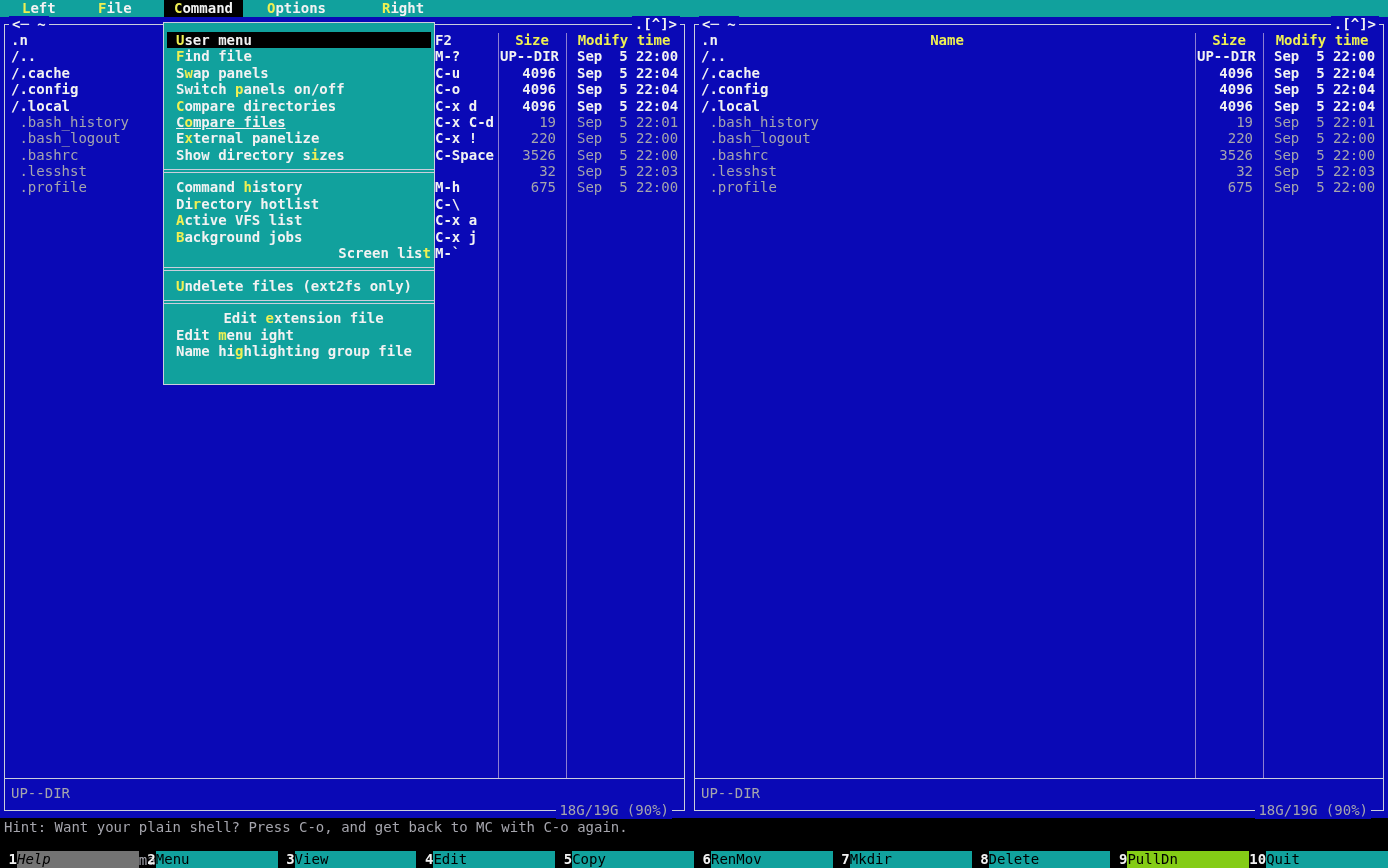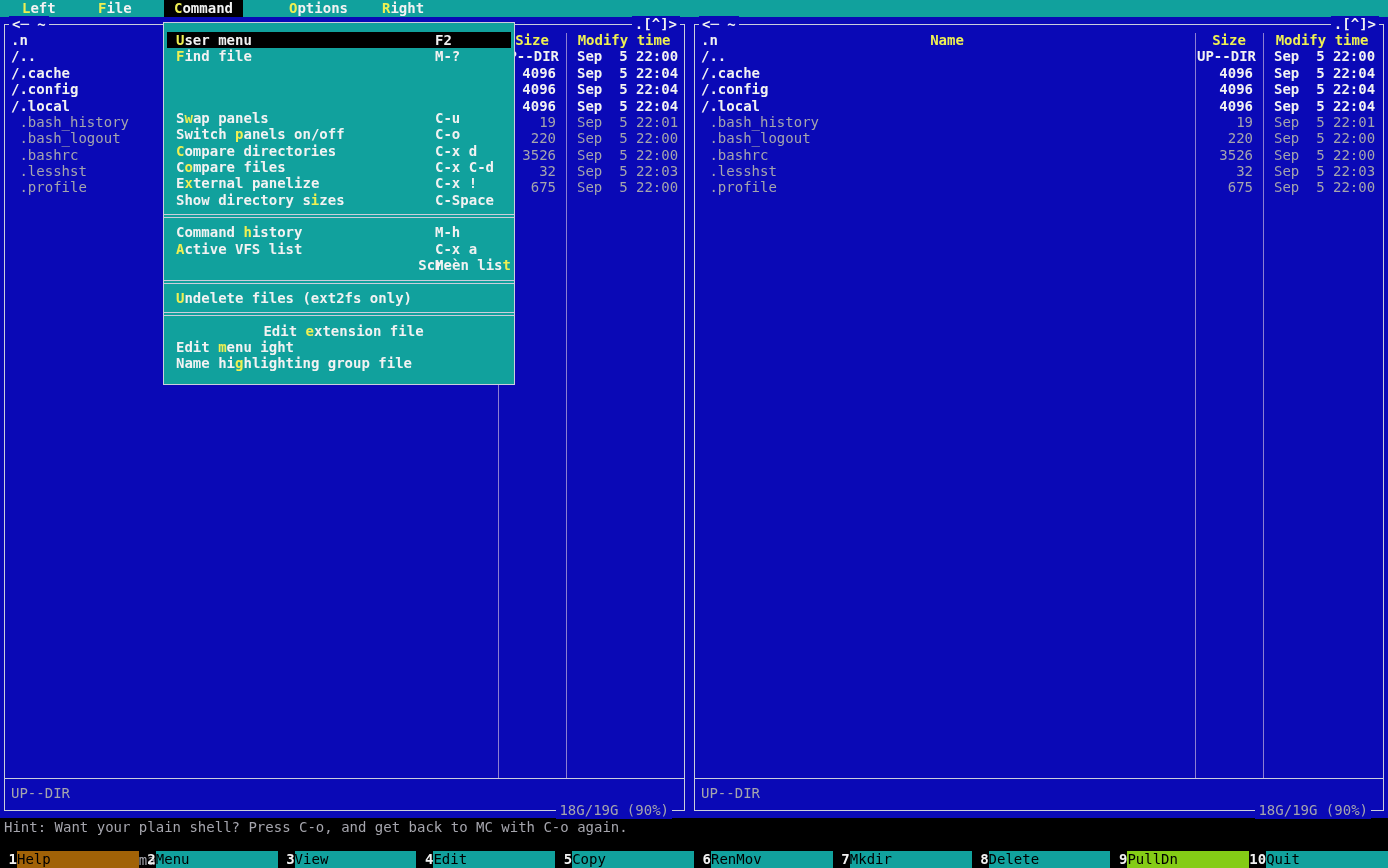--- a/index.html
+++ b/index.html
@@ -15,21 +15,21 @@
   #menubar { position:absolute; left:0; top:0; width:1388px; height:17px; }
   .mbitem { position:absolute; top:0; height:17px; line-height:17px; padding:0 10px; font-weight:bold; white-space:pre; cursor:default; }
   
   #desktop { position:absolute; left:0; top:17px; width:1388px; height:801px; }
   .panel { position:absolute; top:7px; height:787px; }
   .prow { position:absolute; height:17px; line-height:17px; white-space:pre; }
   .pcell { position:absolute; height:17px; line-height:17px; white-space:pre; }
   .vsep { position:absolute; width:1px; }
   .pdecor { position:absolute; height:17px; line-height:17px; padding:0 3px; white-space:pre; }
   
-  #dropdown { position:absolute; left:163px; top:22px; width:352px; height:363px; z-index:5; }
+  #dropdown { position:absolute; left:163px; top:22px; width:272px; height:363px; z-index:5; }
   #dropdown .content { position:absolute; left:0; top:0; right:0; bottom:0; padding-top:9px; }
   .mitem { position:relative; height:16.38px; line-height:16.38px; margin:0 3px; padding-left:9px; font-weight:bold; white-space:pre; }
   .mshort { position:absolute; left:268px; top:0; height:16.38px; line-height:16.38px; white-space:pre; }
   .msep { position:relative; height:16.38px; }
   .msep .dline { position:absolute; left:0; right:0; top:6px; height:4px; }
   
   .srow { position:absolute; left:0; width:1388px; height:17px; line-height:17px; padding-left:4px; white-space:pre; }
   #hint { top:819px; }
   #promptrow { top:835px; }
   #cursor { display:inline-block; width:9px; height:13px; vertical-align:-2px; margin-left:9px; }
@@ -40,21 +40,21 @@
   .flabel { flex:1; white-space:pre; }
 </style>
 </head>
 <body>
 
 <div id="screen">
   <div id="menubar" style="background: rgb(17, 161, 157);">
       <div class="mbitem" style="left: 12px; color: rgb(242, 242, 242);"><span></span><span style="color: rgb(239, 240, 82);">L</span><span>eft</span></div>
       <div class="mbitem" style="left: 88px; color: rgb(242, 242, 242);"><span></span><span style="color: rgb(239, 240, 82);">F</span><span>ile</span></div>
       <div class="mbitem" style="left: 164px; color: rgb(242, 242, 242); background: rgb(0, 0, 0);"><span></span><span style="color: rgb(239, 240, 82);">C</span><span>ommand</span></div>
-      <div class="mbitem" style="left: 279px; color: rgb(242, 242, 242);"><span></span><span style="color: rgb(239, 240, 82);">O</span><span>ptions</span></div>
+      <div class="mbitem" style="left: 257px; color: rgb(242, 242, 242);"><span></span><span style="color: rgb(239, 240, 82);">O</span><span>ptions</span></div>
       <div class="mbitem" style="left: 372px; color: rgb(242, 242, 242);"><span></span><span style="color: rgb(239, 240, 82);">R</span><span>ight</span></div>
     </div>
 
   <div id="desktop" style="background: rgb(10, 9, 182);">
     <div id="panel-left" class="panel" style="left: 4px; width: 681px; border: 1px solid rgb(203, 206, 220); background: rgb(10, 9, 182);">
         <div class="pdecor b" style="left: 4px; top: -9px; background: rgb(10, 9, 182); color: rgb(242, 242, 242);">&lt;─ ~</div>
         <div class="pdecor b" style="right: 4px; top: -9px; background: rgb(10, 9, 182); color: rgb(242, 242, 242);">.[^]&gt;</div>
         <div class="pcell b" style="left: 6px; top: 7px; color: rgb(242, 242, 242);">.n</div>
         <div class="pcell b" style="left: 6px; top: 7px; width: 485px; text-align: center; color: rgb(239, 240, 82);">Name</div>
         <div class="pcell b" style="left: 494px; top: 7px; width: 66px; text-align: center; color: rgb(239, 240, 82);">Size</div>
@@ -95,31 +95,33 @@
         <div style="position: absolute; left: 0px; right: 0px; top: 753px; border-top: 1px solid rgb(203, 206, 220);"></div>
         <div class="pcell" style="left: 6px; top: 760px; color: rgb(165, 165, 173);">UP--DIR</div>
         <div class="pdecor" style="right: 12px; bottom: -9px; background: rgb(10, 9, 182); color: rgb(165, 165, 173);">18G/19G (90%)</div>
       </div>
   </div>
 
   <div id="dropdown" style="background: rgb(17, 161, 157); border: 1px solid rgb(203, 206, 220);">
     <div class="content">
         <div class="mitem" style="color: rgb(242, 242, 242); background: rgb(0, 0, 0);"><span></span><span style="color: rgb(239, 240, 82);">U</span><span>ser menu</span><span class="mshort">F2</span></div>
         <div class="mitem" style="color: rgb(242, 242, 242);"><span></span><span style="color: rgb(239, 240, 82);">F</span><span>ind file</span><span class="mshort">M-?</span></div>
-        <div class="mitem" style="color: rgb(242, 242, 242); margin-top: 45px;"><span>S</span><span style="color: rgb(239, 240, 82);">w</span><span>ap panels</span><span class="mshort">C-u</span></div>
+        <div class="mitem" style="color: rgb(242, 242, 242);"><span>S</span><span style="color: rgb(239, 240, 82);">w</span><span>ap panels</span><span class="mshort">C-u</span></div>
         <div class="mitem" style="color: rgb(242, 242, 242);"><span>Switch </span><span style="color: rgb(239, 240, 82);">p</span><span>anels on/off</span><span class="mshort">C-o</span></div>
         <div class="mitem" style="color: rgb(242, 242, 242);"><span></span><span style="color: rgb(239, 240, 82);">C</span><span>ompare directories</span><span class="mshort">C-x d</span></div>
-        <div class="mitem" style="color: rgb(242, 242, 242);"><span>C</span><span style="color: rgb(239, 240, 82);">o</span><span>mpare files</span><span class="mshort">C-x C-d</span></div>
+        <div class="mitem" style="color: rgb(242, 242, 242); text-decoration: underline;"><span>C</span><span style="color: rgb(239, 240, 82);">o</span><span>mpare files</span><span class="mshort">C-x C-d</span></div>
         <div class="mitem" style="color: rgb(242, 242, 242);"><span>E</span><span style="color: rgb(239, 240, 82);">x</span><span>ternal panelize</span><span class="mshort">C-x !</span></div>
         <div class="mitem" style="color: rgb(242, 242, 242);"><span>Show directory s</span><span style="color: rgb(239, 240, 82);">i</span><span>zes</span><span class="mshort">C-Space</span></div>
         <div class="msep">
           <div class="dline" style="border-top: 1px solid rgb(203, 206, 220); border-bottom: 1px solid rgb(203, 206, 220);"></div>
         </div>
         <div class="mitem" style="color: rgb(242, 242, 242);"><span>Command </span><span style="color: rgb(239, 240, 82);">h</span><span>istory</span><span class="mshort">M-h</span></div>
+        <div class="mitem" style="color: rgb(242, 242, 242);"><span>Di</span><span style="color: rgb(239, 240, 82);">r</span><span>ectory hotlist</span><span class="mshort">C-\</span></div>
         <div class="mitem" style="color: rgb(242, 242, 242);"><span></span><span style="color: rgb(239, 240, 82);">A</span><span>ctive VFS list</span><span class="mshort">C-x a</span></div>
+        <div class="mitem" style="color: rgb(242, 242, 242);"><span></span><span style="color: rgb(239, 240, 82);">B</span><span>ackground jobs</span><span class="mshort">C-x j</span></div>
         <div class="mitem" style="color: rgb(242, 242, 242); text-align: right;"><span>Screen lis</span><span style="color: rgb(239, 240, 82);">t</span><span></span><span class="mshort">M-`</span></div>
         <div class="msep">
           <div class="dline" style="border-top: 1px solid rgb(203, 206, 220); border-bottom: 1px solid rgb(203, 206, 220);"></div>
         </div>
         <div class="mitem" style="color: rgb(242, 242, 242);"><span></span><span style="color: rgb(239, 240, 82);">U</span><span>ndelete files (ext2fs only)</span></div>
         <div class="msep">
           <div class="dline" style="border-top: 1px solid rgb(203, 206, 220); border-bottom: 1px solid rgb(203, 206, 220);"></div>
         </div>
         <div class="mitem" style="color: rgb(242, 242, 242); text-align: center;"><span>Edit </span><span style="color: rgb(239, 240, 82);">e</span><span>xtension file</span></div>
         <div class="mitem" style="color: rgb(242, 242, 242);"><span>Edit </span><span style="color: rgb(239, 240, 82);">m</span><span>enu ight</span></div>
@@ -129,21 +131,21 @@
 
   <div id="hint" class="srow" style="color: rgb(165, 165, 173);">Hint: Want your plain shell? Press C-o, and get back to MC with C-o again.</div>
 
   <div id="promptrow" class="srow" style="color: rgb(165, 165, 173);">
     <span>midnight@commander:~$</span><span id="cursor" style="background: rgb(185, 185, 192);"></span>
   </div>
 
   <div id="fbar">
       <div class="fslot">
         <span class="fnum" style="color: rgb(242, 242, 242);">1</span>
-        <span class="flabel" style="background: #a16207; color: rgb(0, 0, 0);">Help</span>
+        <span class="flabel" style="background: #737373; color: rgb(0, 0, 0); font-style: italic;">Help</span>
       </div>
       <div class="fslot">
         <span class="fnum" style="color: rgb(242, 242, 242);">2</span>
         <span class="flabel" style="background: rgb(17, 161, 157); color: rgb(0, 0, 0);">Menu</span>
       </div>
       <div class="fslot">
         <span class="fnum" style="color: rgb(242, 242, 242);">3</span>
         <span class="flabel" style="background: rgb(17, 161, 157); color: rgb(0, 0, 0);">View</span>
       </div>
       <div class="fslot">

